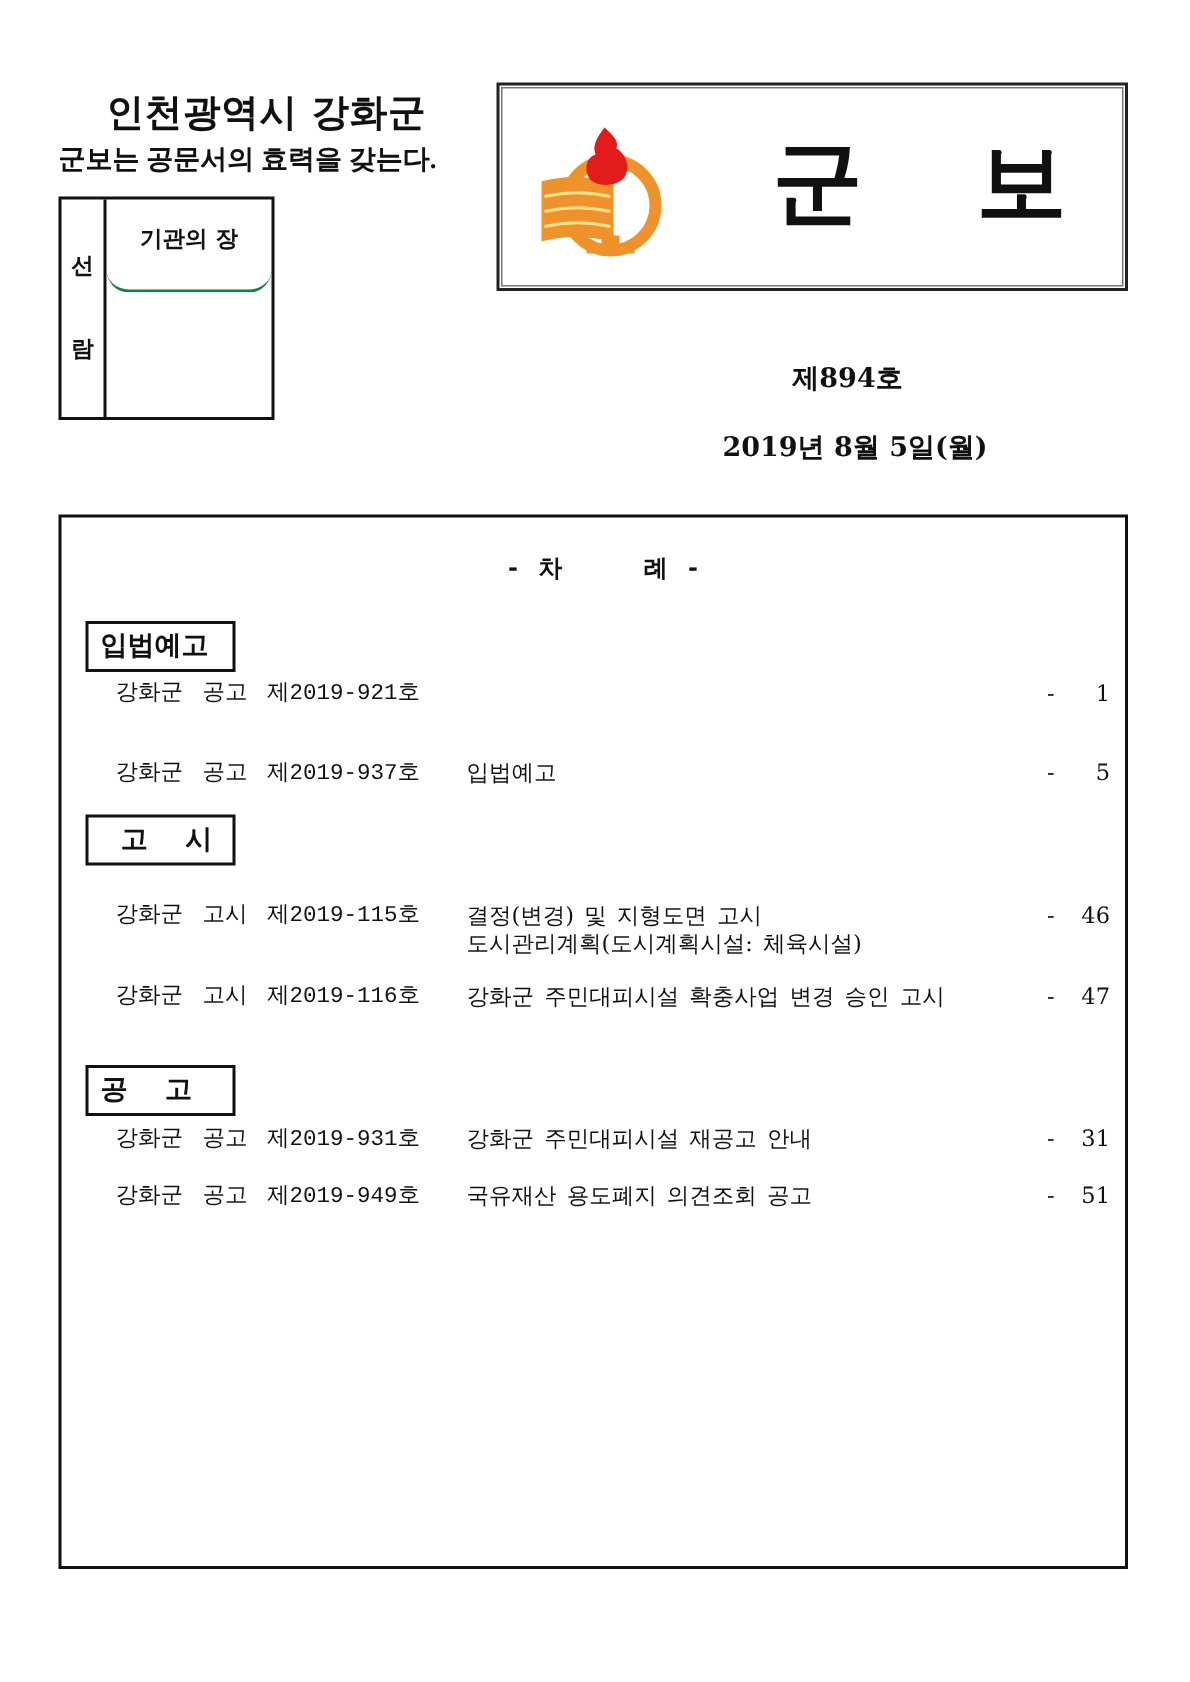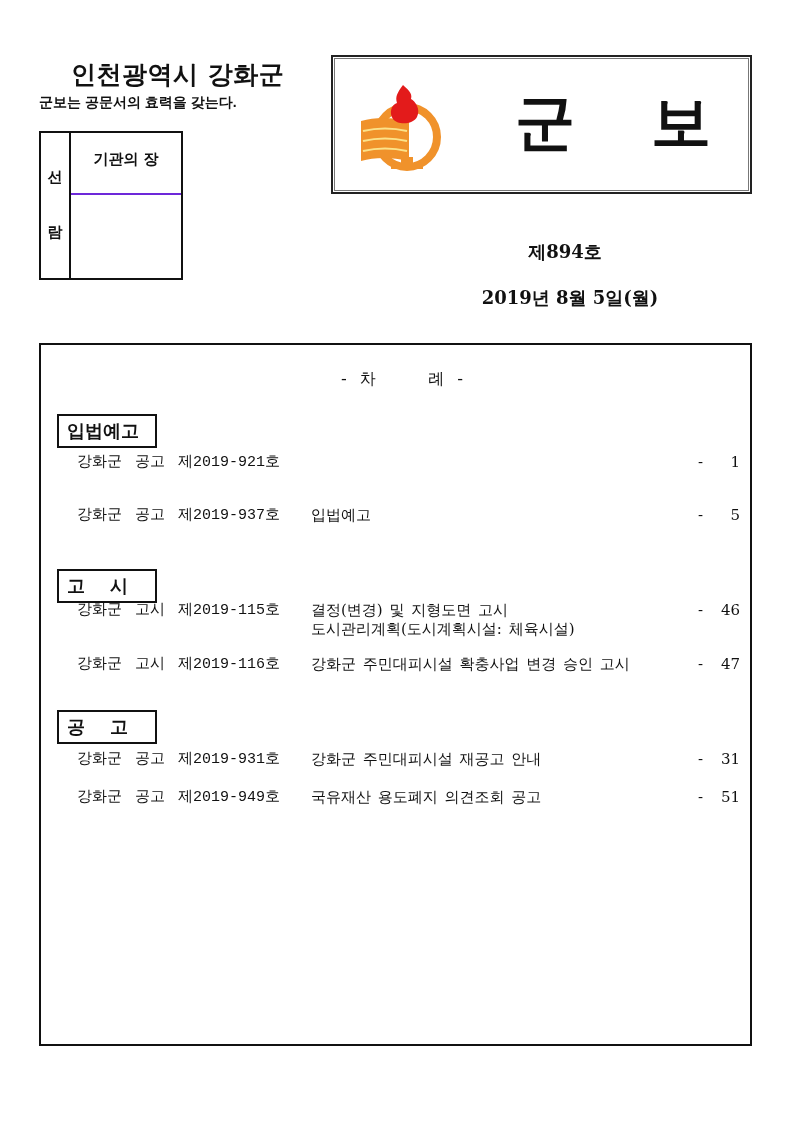--- a/index.html
+++ b/index.html
@@ -1,54 +1,54 @@
 <!DOCTYPE html>
 <html><head>
 <meta charset="utf-8">
 <style>
   html, body { margin: 0; padding: 0; background: #ffffff; }
   body { width: 793px; height: 1121px; position: relative; overflow: hidden;
          font-family: "DejaVu Serif", "Liberation Serif", serif; color: #111; }
 
   .org-title { position: absolute; left: 39px; top: 58px; font-family: "DejaVu Sans", sans-serif;
                font-weight: bold; font-size: 25px; letter-spacing: 0.5px; white-space: nowrap; margin-left: 32px; }
-  .org-sub { position: absolute; left: 39px; top: 94px; font-family: Liberation Sans, sans-serif;
-             font-weight: bold; font-size: 14px; white-space: nowrap; }
+  .org-sub { position: absolute; left: 39px; top: 94px; font-family: Liberation Serif, serif;
+             font-weight: bold; font-size: 18px; white-space: nowrap; }
 
   .review-box { position: absolute; left: 39px; top: 131px; width: 144px; height: 149px;
                 border: 2px solid #111; box-sizing: border-box; }
   .review-side { position: absolute; left: 0; top: 0; width: 30px; height: 100%;
                  border-right: 2px solid #111; box-sizing: border-box; }
   .review-side span { position: absolute; left: 0; width: 28px; text-align: center;
                       font-family: "DejaVu Sans", sans-serif; font-weight: bold; font-size: 15px; }
   .review-side .c1 { top: 35px; }
   .review-side .c2 { top: 90px; }
   .review-head { position: absolute; left: 30px; top: 0; right: 0; height: 62px;
-                 border-bottom: 2px solid #6d28d9; box-sizing: border-box; text-align: center;
-                 font-family: "DejaVu Sans", sans-serif; font-weight: bold; font-size: 15px; line-height: 52px; }
+                 border-bottom: 2px solid #15803d; box-sizing: border-box; text-align: center;
+                 font-family: "DejaVu Sans", sans-serif; font-weight: bold; font-size: 15px; line-height: 52px; border-radius: 15px; }
   .review-sign { position: absolute; left: 30px; top: 62px; right: 0; bottom: 0; }
 
   .masthead { position: absolute; left: 331px; top: 55px; width: 421px; height: 139px;
               border: 2px solid #222; box-sizing: border-box;
               box-shadow: inset 0 0 0 1px #fff, inset 0 0 0 2px #777; }
   .masthead .logo { position: absolute; left: 24px; top: 22px; width: 90px; height: 94px; }
   .masthead .ch { position: absolute; top: 30px; font-family: "DejaVu Sans", sans-serif;
                   font-weight: bold; font-size: 60px; line-height: 70px; }
   .masthead .ch1 { left: 182px; }
   .masthead .ch2 { left: 318px; }
 
   .issue-no { position: absolute; left: 0; width: 1130px; top: 240px; text-align: center;
               font-size: 18px; font-weight: bold; }
   .issue-date { position: absolute; left: 0; width: 1140px; top: 286px; text-align: center;
                 font-size: 18px; font-weight: bold; }
 
   .toc { position: absolute; left: 39px; top: 343px; width: 713px; height: 703px;
          border: 2px solid #111; box-sizing: border-box; }
   .toc-title { position: absolute; left: 0; right: 0; top: 24px; text-align: center;
-               font-family: "DejaVu Sans", sans-serif; font-weight: normal; font-size: 16px;
+               font-family: "DejaVu Sans", sans-serif; font-weight: bold; font-size: 16px;
                word-spacing: 8px; white-space: pre; margin-left: 13px; }
 
   .sec-label { position: absolute; left: 16px; width: 100px; height: 34px;
                border: 2px solid #111; box-sizing: border-box;
                font-family: "DejaVu Sans", sans-serif; font-weight: bold; font-size: 18px;
                line-height: 30px; padding-left: 8px; white-space: pre; }
 
   .entry { position: absolute; left: 0; right: 0; font-size: 15px; line-height: 19px; }
   .entry .num { position: absolute; left: 36px; top: 0; white-space: nowrap; word-spacing: 4px; font-family: Liberation Mono, monospace; }
   .entry .ttl { position: absolute; left: 270px; top: 0; width: 385px; word-spacing: 2px; }
@@ -108,21 +108,21 @@
   </div>
   <div class="entry" style="top:161px;">
     <span class="num">강화군 공고 제2019-937호</span>
     <div class="ttl">
       <div>입법예고</div>
     </div>
     <span class="dash">-</span>
     <span class="pg">5</span>
   </div>
 
-  <div class="sec-label" style="top:224px;">고    시</div>
+  <div class="sec-label" style="top:198px;text-align:center;">고    시</div>
   <div class="entry" style="top:256px;">
     <span class="num">강화군 고시 제2019-115호</span>
     <div class="ttl">
       <div>결정(변경) 및 지형도면 고시</div>
       <div>도시관리계획(도시계획시설: 체육시설)</div>
     </div>
     <span class="dash">-</span>
     <span class="pg">46</span>
   </div>
   <div class="entry" style="top:310px;">

